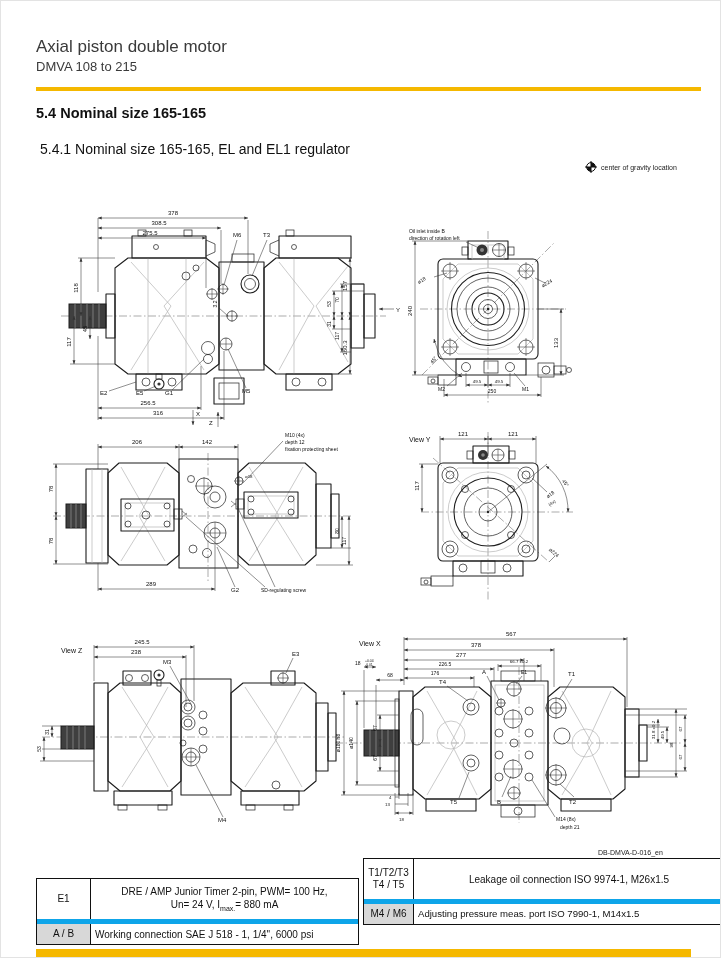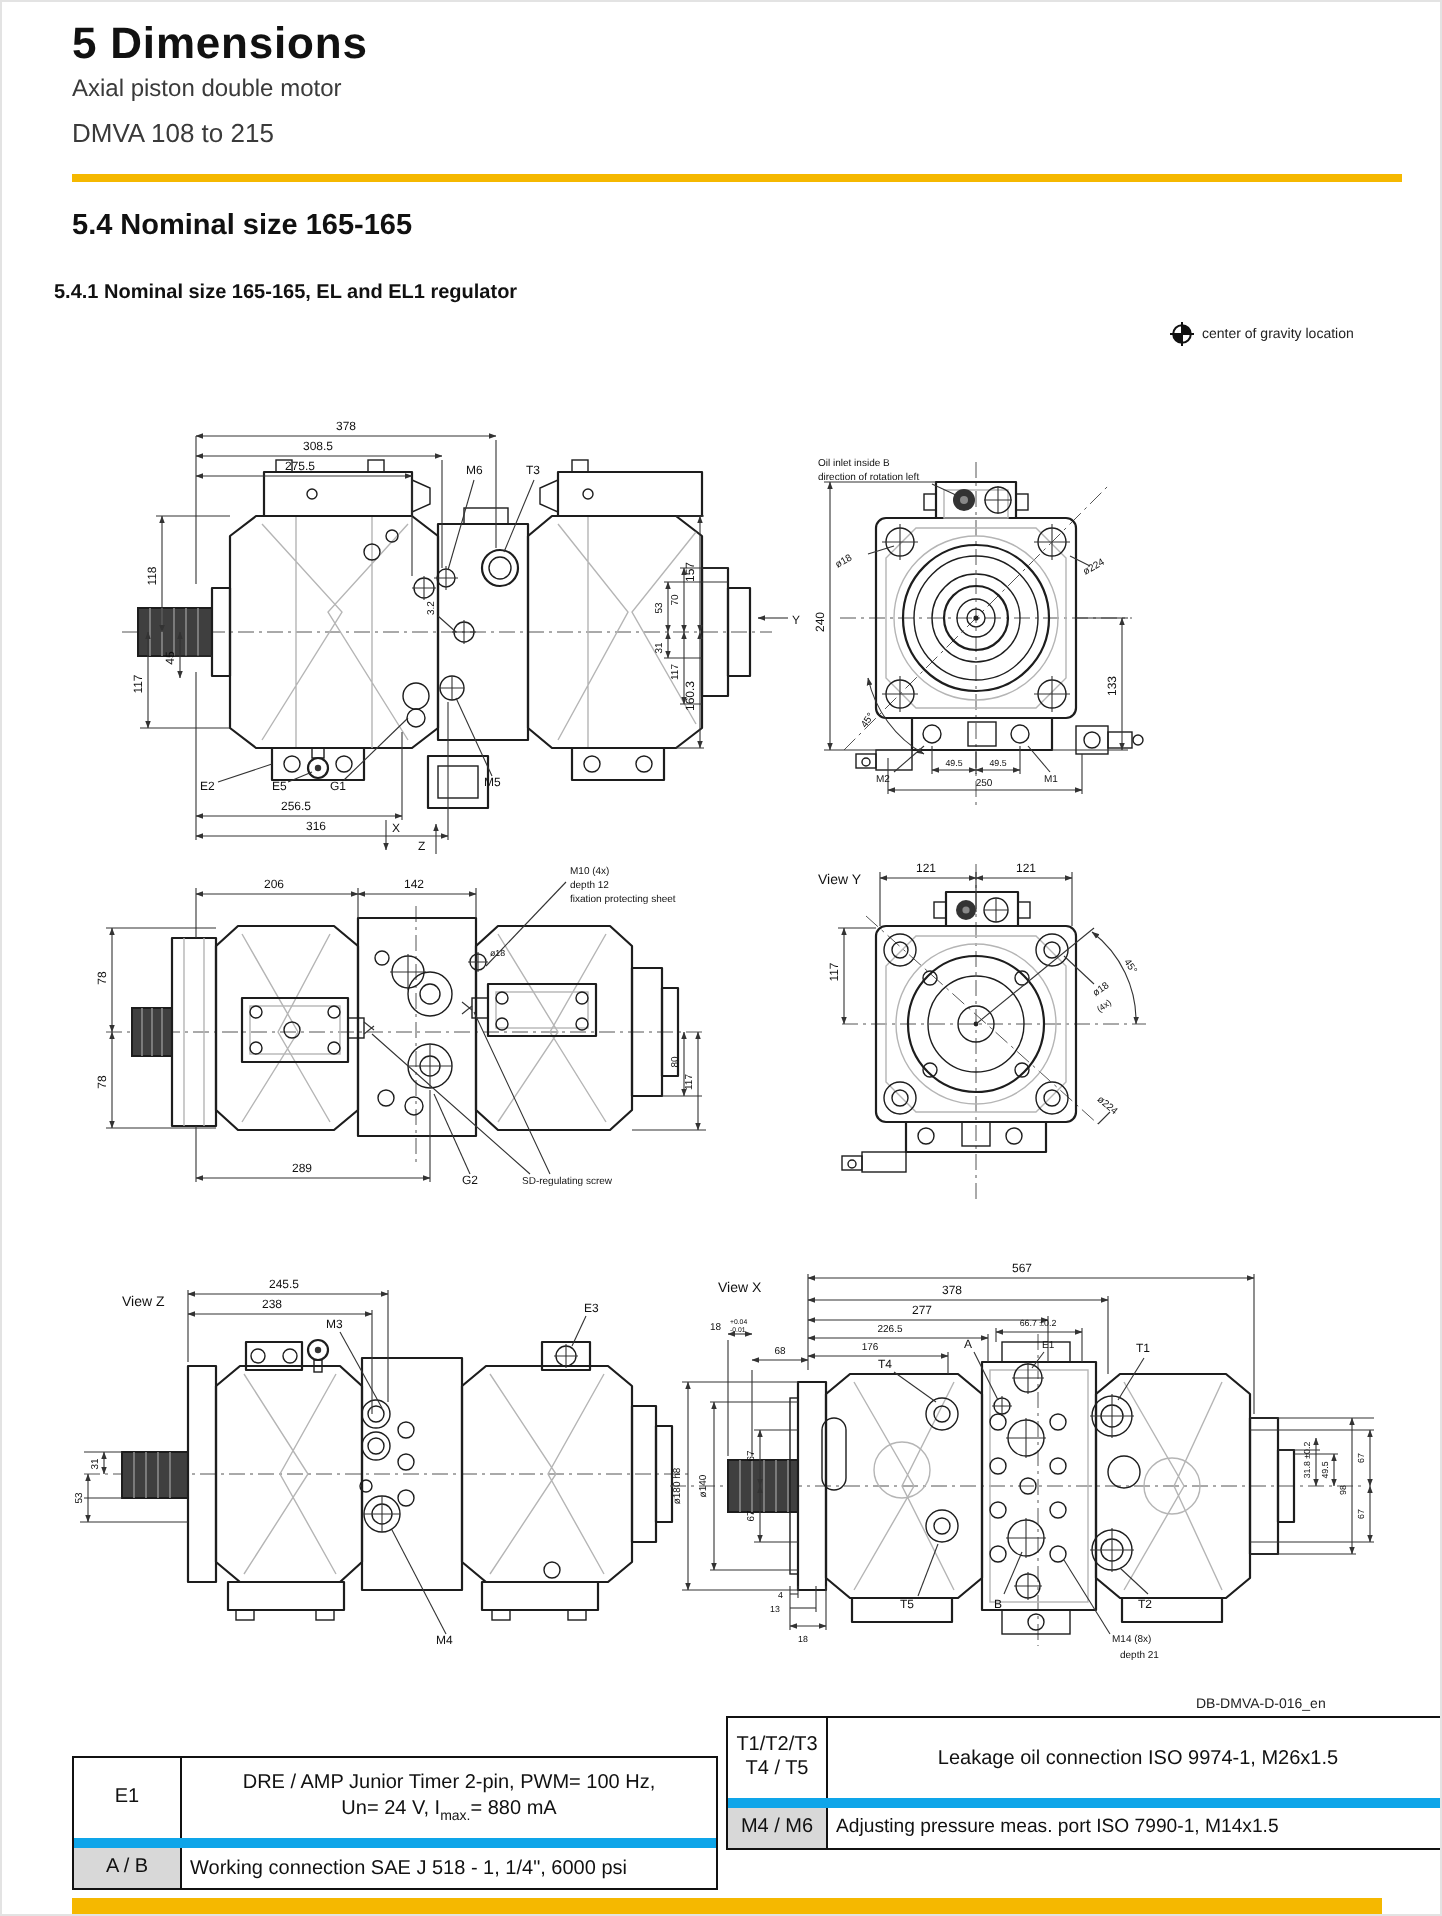--- a/index.html
+++ b/index.html
@@ -1,24 +1,24 @@
 <!DOCTYPE html>
 <html style="--accent: #F5B800;"><head>
 <meta charset="utf-8">
 <style>
   html,body{margin:0;padding:0;background:#fff}
   .page{position:relative;width:721px;height:958px;background:#fff;border:1px solid #e3e3e3;
         font-family:"Liberation Sans",sans-serif;color:#111;overflow:hidden;box-sizing:border-box}
   .abs{position:absolute}
   .chapter{left:35px;top:8px;font-size:22px;font-weight:900;letter-spacing:.4px}
-  .sub1{left:35px;top:36px;font-size:12px;color:#3a3a3a}
+  .sub1{left:35px;top:36px;font-size:17px;color:#3a3a3a}
   .sub2{left:35px;top:58px;font-size:13px;color:#3a3a3a}
   .rule{left:35px;top:86px;width:665px;height:4px;background:var(--accent,#F5B800)}
   .section{left:35px;top:104px;font-size:14.5px;font-weight:bold}
-  .subsection{left:26px;top:140px;font-size:10px;font-weight:bold}
+  .subsection{left:39px;top:140px;font-size:14px;font-weight:normal}
   .cog{left:584px;top:160px;display:flex;align-items:center;gap:4px;font-size:7px;color:#222}
   .docref{left:597px;top:848px;font-size:7px;color:#222}
   .bottombar{left:35px;top:948px;width:655px;height:8px;background:var(--accent,#F5B800)}
   svg.drw{position:absolute;overflow:visible}
   svg .o{fill:none;stroke:#1d1d1d;stroke-width:1.1;stroke-linejoin:round}
   svg .o2{fill:none;stroke:#1d1d1d;stroke-width:.7}
   svg .g{fill:none;stroke:#b5b5b5;stroke-width:.7}
   svg .d{fill:none;stroke:#333;stroke-width:.55}
   svg .cl{fill:none;stroke:#555;stroke-width:.5;stroke-dasharray:8 2.5 1.5 2.5}
   svg text{font-family:"Liberation Sans",sans-serif;font-size:6px;fill:#111;stroke:none}
@@ -40,21 +40,20 @@
 <svg width="0" height="0" style="position:absolute">
   <defs>
     <marker id="arr" viewBox="0 0 10 10" refX="9.5" refY="5" markerWidth="7" markerHeight="7" orient="auto-start-reverse">
       <path d="M0,1.3 L10,5 L0,8.7 z" fill="#333"></path>
     </marker>
   </defs>
 </svg>
 
 <div class="page">
 
-  <div class="abs chapter">5 Dimensions</div>
   <div class="abs sub1">Axial piston double motor</div>
   <div class="abs sub2">DMVA 108 to 215</div>
   <div class="abs rule"></div>
   <div class="abs section">5.4 Nominal size 165-165</div>
   <div class="abs subsection">5.4.1 Nominal size 165-165, EL and EL1 regulator</div>
 
   <div class="abs cog">
     <svg width="12" height="12" viewBox="0 0 12 12">
       <circle cx="6" cy="6" r="4.4" fill="none" stroke="#111" stroke-width="1"></circle>
       <path d="M6,0 V12 M0,6 H12" stroke="#111" stroke-width="1" fill="none"></path>

